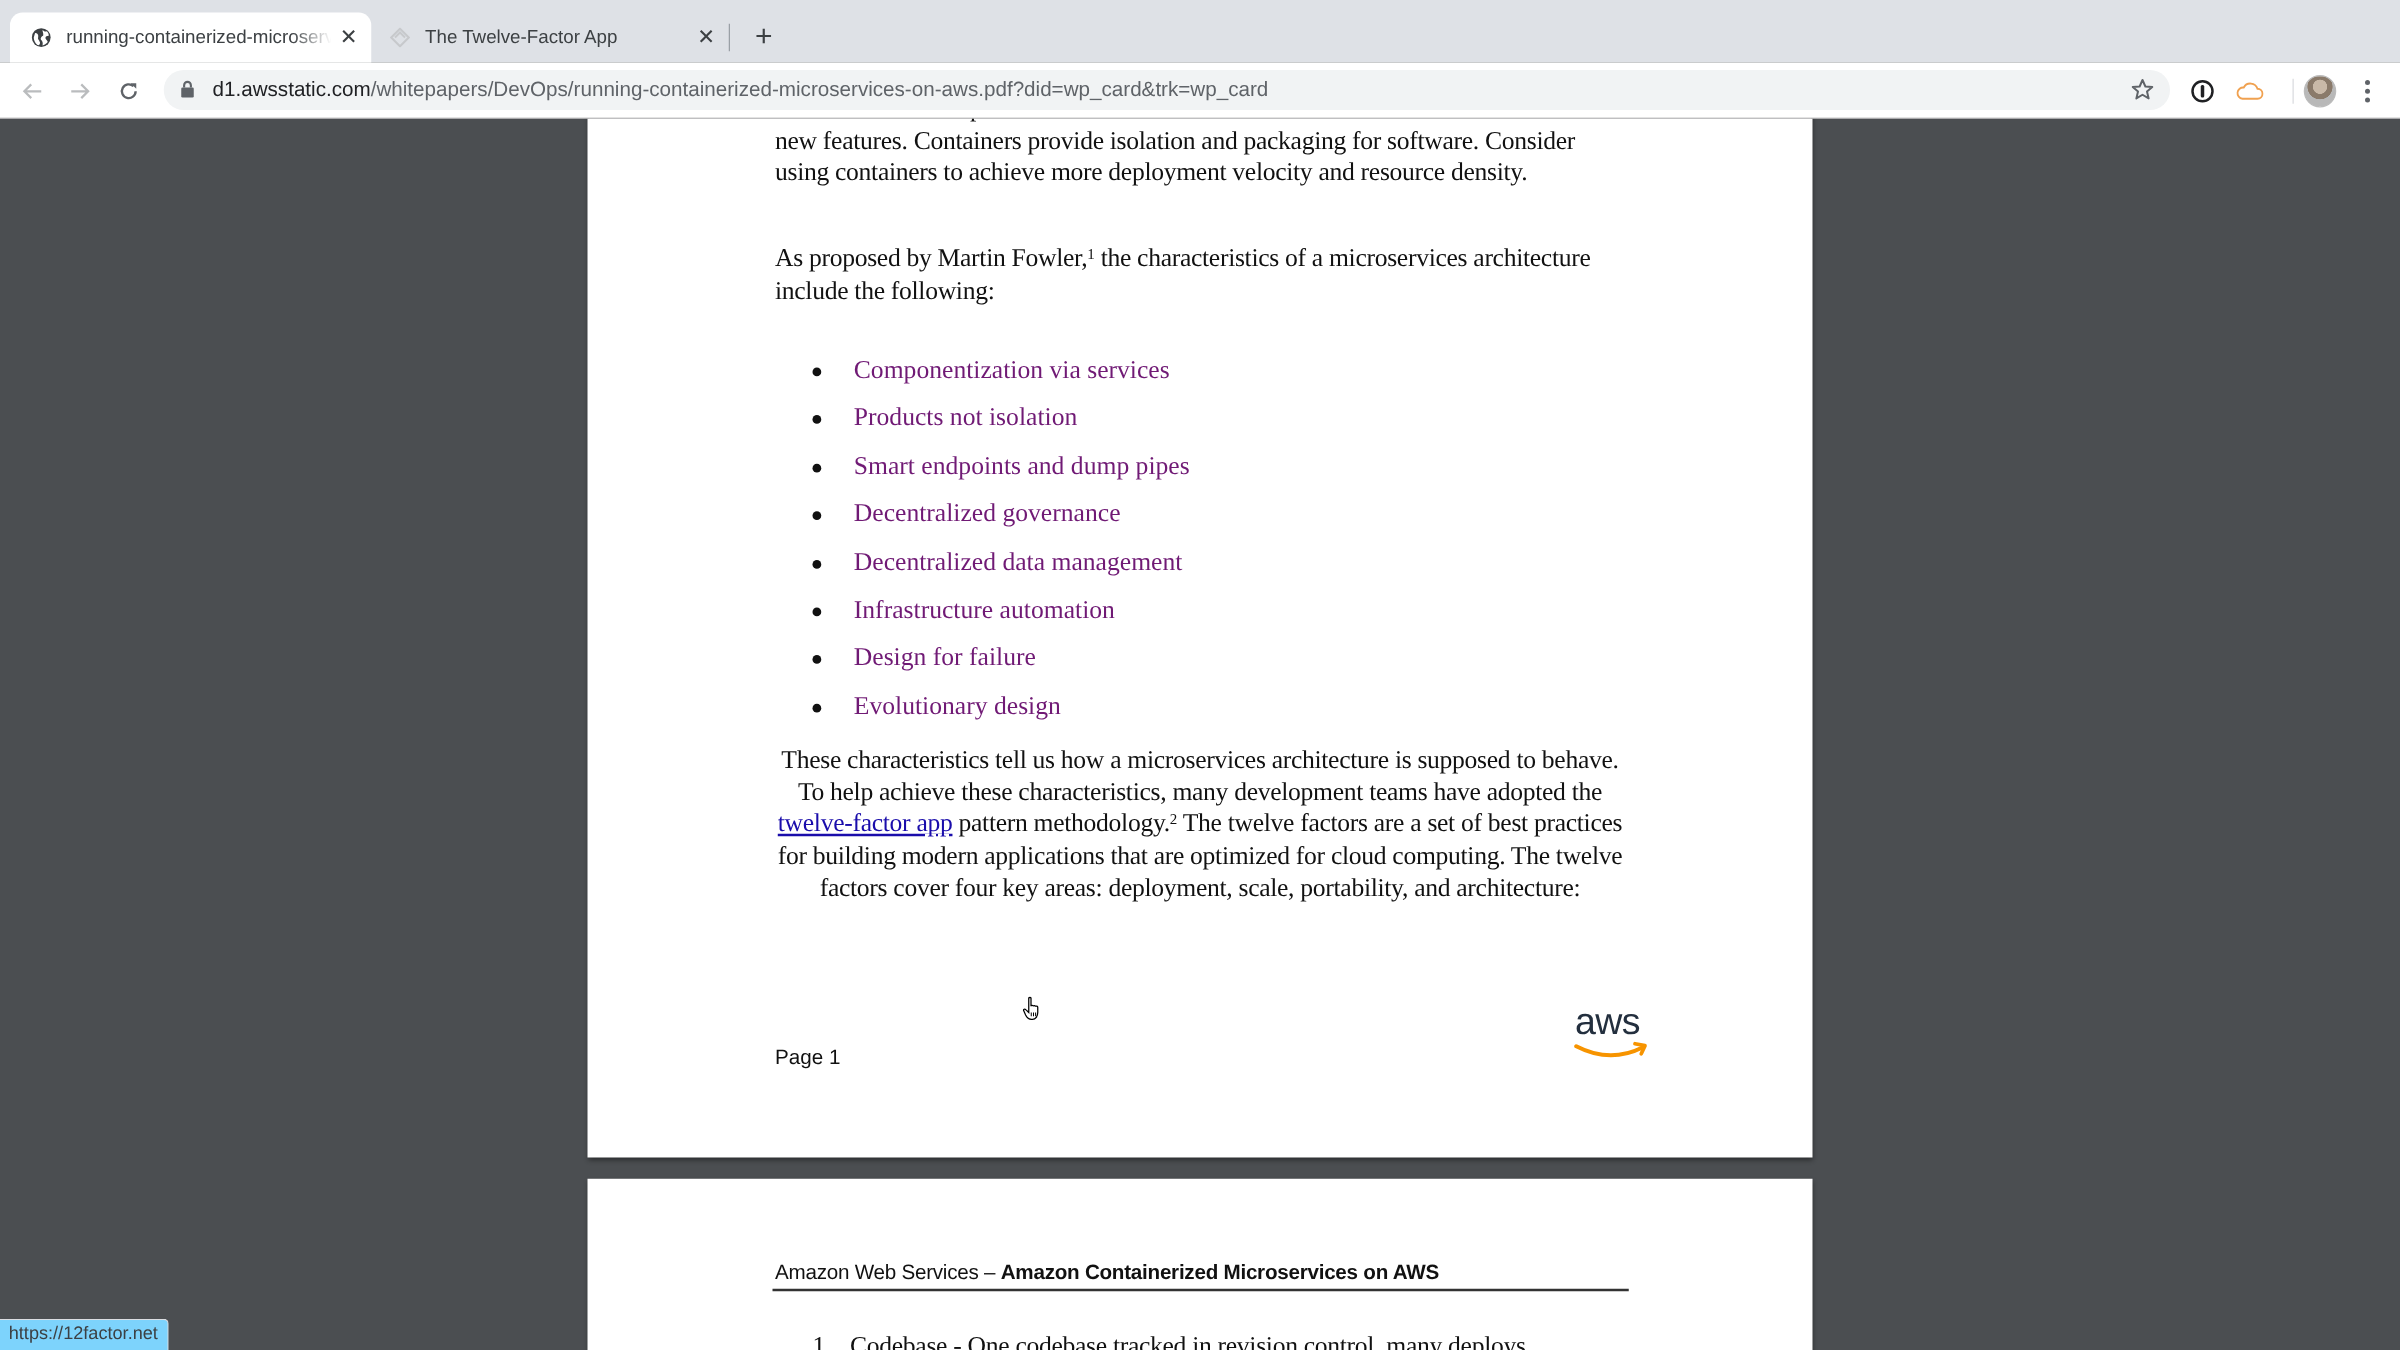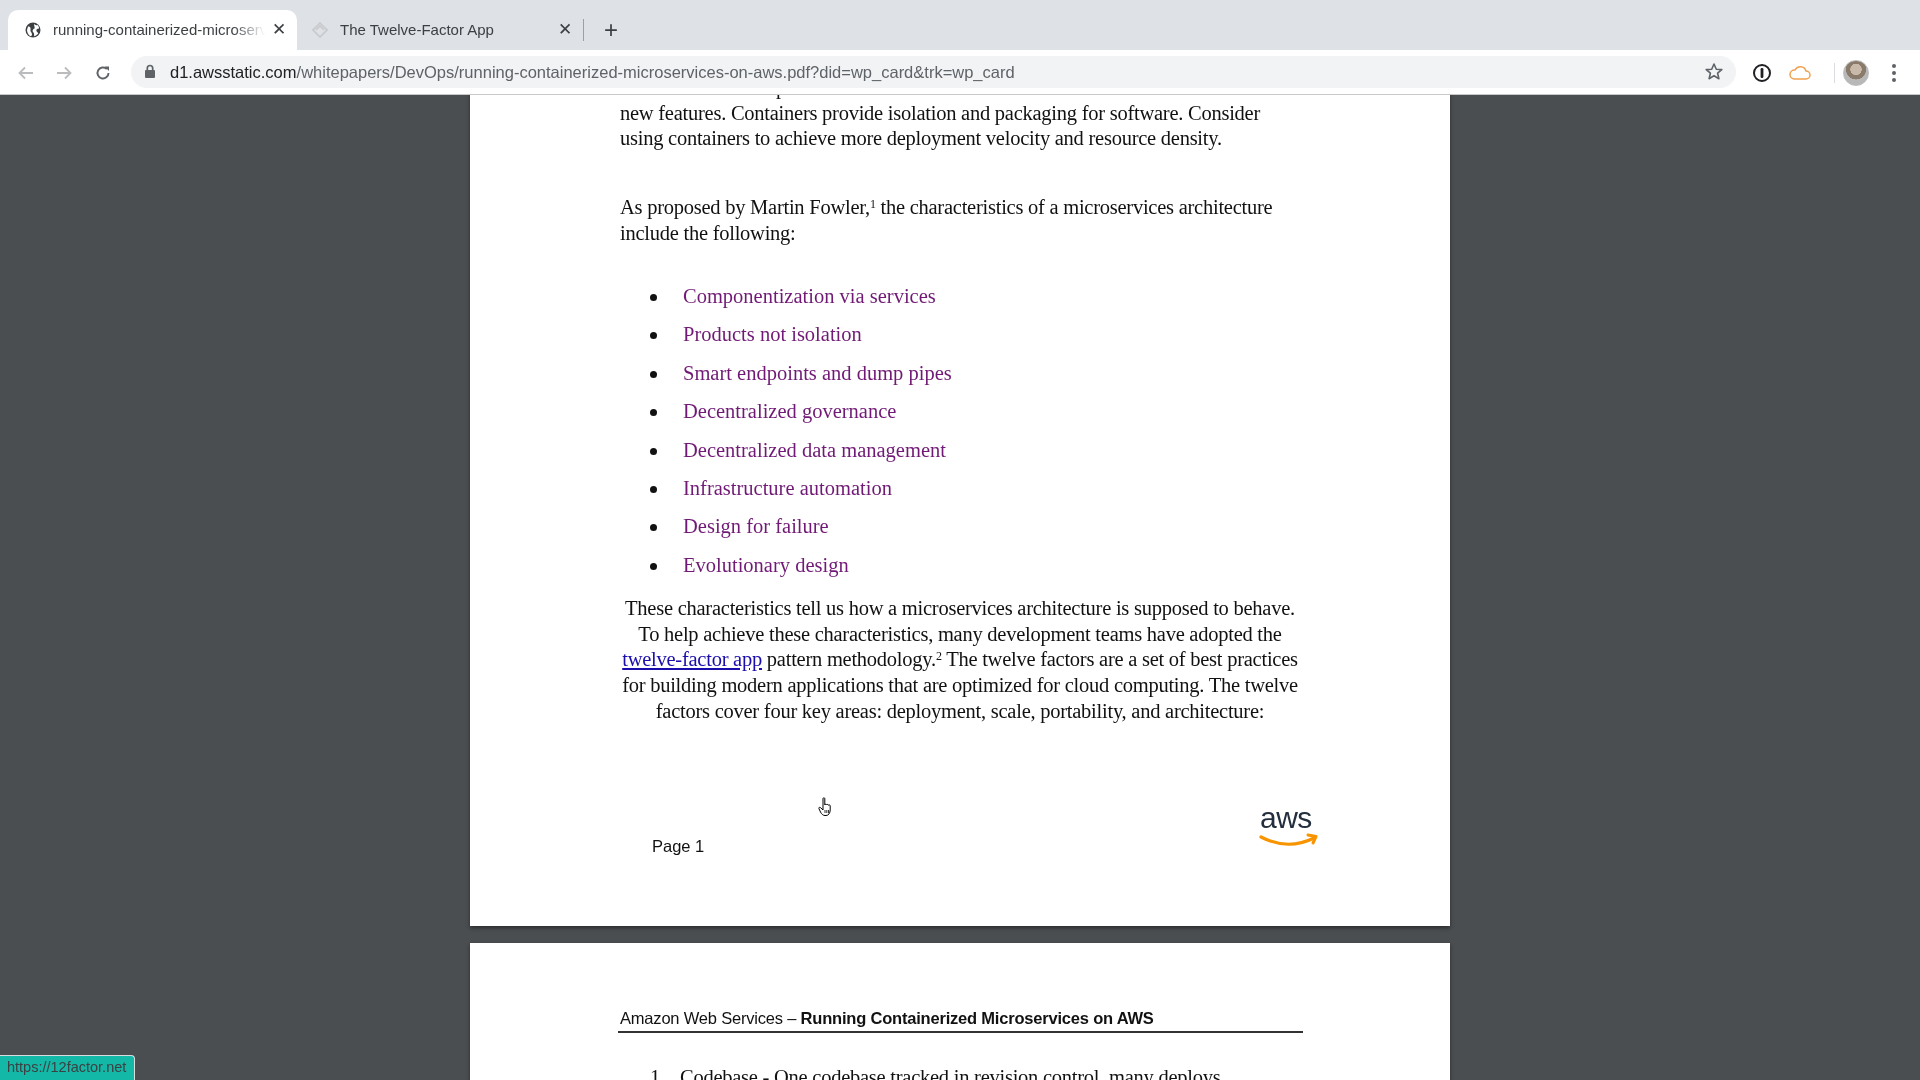--- a/index.html
+++ b/index.html
@@ -34,30 +34,30 @@
   .page2 { top: 848px; height: 400px; }
   .doc { position: absolute; left: 150px; width: 680px; font-family: "Liberation Serif", serif; font-size: 20.5px; color: #111; line-height: 25.7px; letter-spacing: -0.25px; }
   .p1 { top: 180px; }
   .p2 { top: 300px; }
   .bullets { position: absolute; left: 150px; top: 389px; font-family: "Liberation Serif", serif; font-size: 20.5px; color: #701a75; }
   .bullets li { list-style: none; position: relative; height: 38.4px; padding-left: 63px; line-height: 25.7px; }
   .bullets li::before { content: ""; position: absolute; left: 30px; top: 10px; width: 7px; height: 7px; border-radius: 50%; background: #111; }
   .p3 { top: 701px; text-align: center; }
   .link { color: #1a0dab; text-decoration: underline; }
   sup { font-size: 12px; vertical-align: 6px; line-height: 0; }
-  .pagenum { position: absolute; left: 150px; top: 942px; font-family: "Liberation Sans", sans-serif; font-size: 16.5px; color: #111; margin-left: 32px; }
+  .pagenum { position: absolute; left: 150px; top: 942px; font-family: "Liberation Sans", sans-serif; font-size: 16.5px; color: #111; }
   .awslogo { position: absolute; left: 768px; top: 912px; width: 62px; height: 42px; margin-left: 20px; }
   .awslogo .word { position: absolute; left: 2px; top: -6px; font-family: "Liberation Sans", sans-serif; font-size: 30px; color: #232f3e; letter-spacing: -0.5px; }
   .pg2-header { position: absolute; left: 150px; top: 66px; font-family: "Liberation Sans", sans-serif; font-size: 16.5px; color: #111; letter-spacing: -0.2px; }
   .pg2-header b { font-weight: bold; }
   .pg2-rule { position: absolute; left: 148px; top: 88px; width: 685px; height: 2px; background: #333; }
   .pg2-list { position: absolute; left: 180px; top: 123px; font-family: "Liberation Serif", serif; font-size: 20.5px; color: #111; letter-spacing: -0.25px; white-space: nowrap; }
   .pg2-list .num { display: inline-block; width: 30px; }
   .cursor { position: absolute; left: 818px; top: 702px; width: 16px; height: 20px; }
-  .statusbar { position: absolute; left: 0; top: 1055px; height: 25px; padding: 3px 8px 0 7px; background: #14b8a6; border: 1px solid #dadce0; border-left: none; border-bottom: none; border-radius: 0 4px 0 0; font-size: 14.5px; color: #3c4043; }
+  .statusbar { position: absolute; left: 0; top: 1055px; height: 25px; padding: 3px 8px 0 7px; background: #7dd3fc; border: 1px solid #dadce0; border-left: none; border-bottom: none; border-radius: 0 4px 0 0; font-size: 14.5px; color: #3c4043; }
 </style>
 </head>
 <body>
 
 <div class="tabstrip">
   <div class="tab active">
     <svg class="favicon" viewBox="0 0 16 16">
       <circle cx="8" cy="8" r="7.5" fill="#3c4043"></circle>
       <path d="M3 4.5 C5 4 6 6 5.5 8 C5 9.5 6.5 10 7 12 C7.2 13.5 6 14.5 5 14 C3 12.5 2 10 2 8 Z" fill="#fff"></path>
       <path d="M9 2 C10 3 11 3.5 12.5 3 C13.5 4 14 5 14 6.5 C12 6.5 11 7.5 11.5 9 C12 10 13 10.5 13.2 11.5 C12 13 10.5 14 9 14.3 C9.5 12.5 9 11 8 10 C7 9 8 7 9.5 6.5 C10 5 9 3.5 9 2 Z" fill="#fff"></path>
@@ -143,21 +143,21 @@
     <div class="awslogo">
       <span class="word">aws</span>
       <svg width="62" height="42" viewBox="0 0 62 42" style="position:absolute;left:0;top:0">
         <path d="M3 30 Q30 44 56 31" fill="none" stroke="#f79400" stroke-width="3.2" stroke-linecap="round"></path>
         <path d="M50 28 L58 29.5 L55 36" fill="none" stroke="#f79400" stroke-width="3" stroke-linecap="round" stroke-linejoin="round"></path>
       </svg>
     </div>
   </div>
 
   <div class="page page2">
-    <div class="pg2-header"><span>Amazon Web Services – </span><b>Running Containerized Microservices on AWS</b></div>
+    <div class="pg2-header"><span>Amazon Web Services – </span><b>Amazon Containerized Microservices on AWS</b></div>
     <div class="pg2-rule"></div>
     <div class="pg2-list"><span class="num">1.</span><span>Codebase - One codebase tracked in revision control, many deploys</span></div>
   </div>
 
   <svg class="cursor" viewBox="0 0 16 20">
     <path d="M5 1.5 C5 0.6 6.8 0.6 6.8 1.5 V8 C7 7 8.6 7 8.6 8 C8.8 7.2 10.4 7.2 10.4 8.3 C10.7 7.6 12.2 7.8 12.2 8.8 V13 C12.2 16 10.5 18.5 8 18.5 H7 C5 18.5 3.5 17 2.5 15 L0.9 11.5 C0.5 10.5 1.8 9.8 2.6 10.7 L5 13 Z" fill="#fff" stroke="#000" stroke-width="1"></path>
     <path d="M7 13 V16 M8.8 13 V16 M10.5 13 V16" stroke="#000" stroke-width="0.8"></path>
   </svg>
 </div>
 

